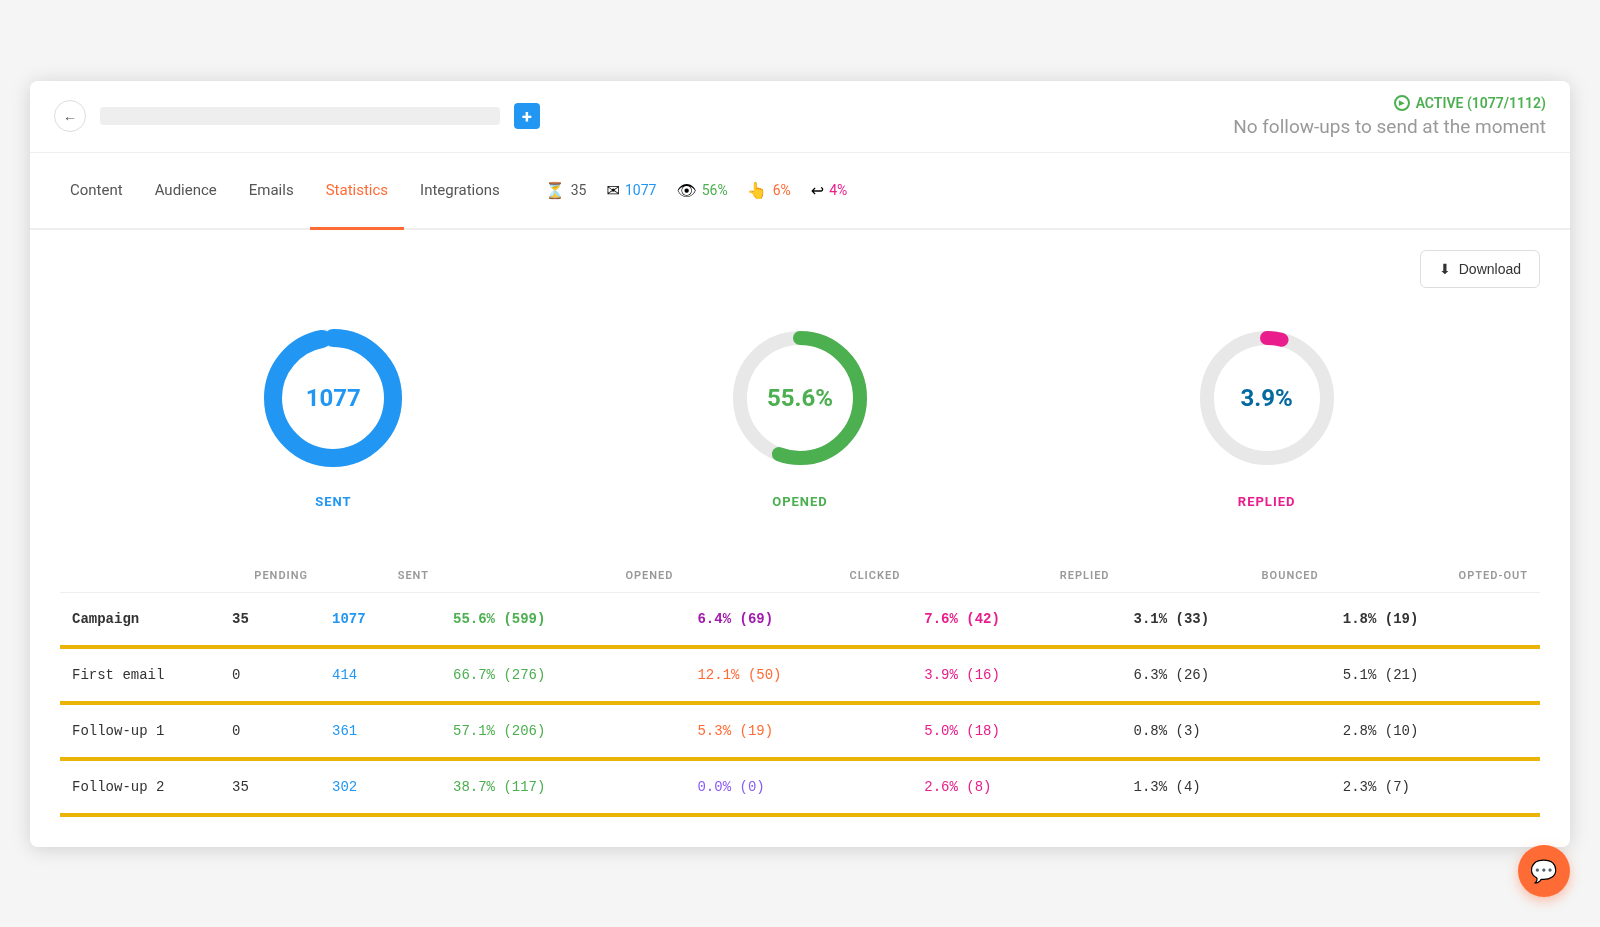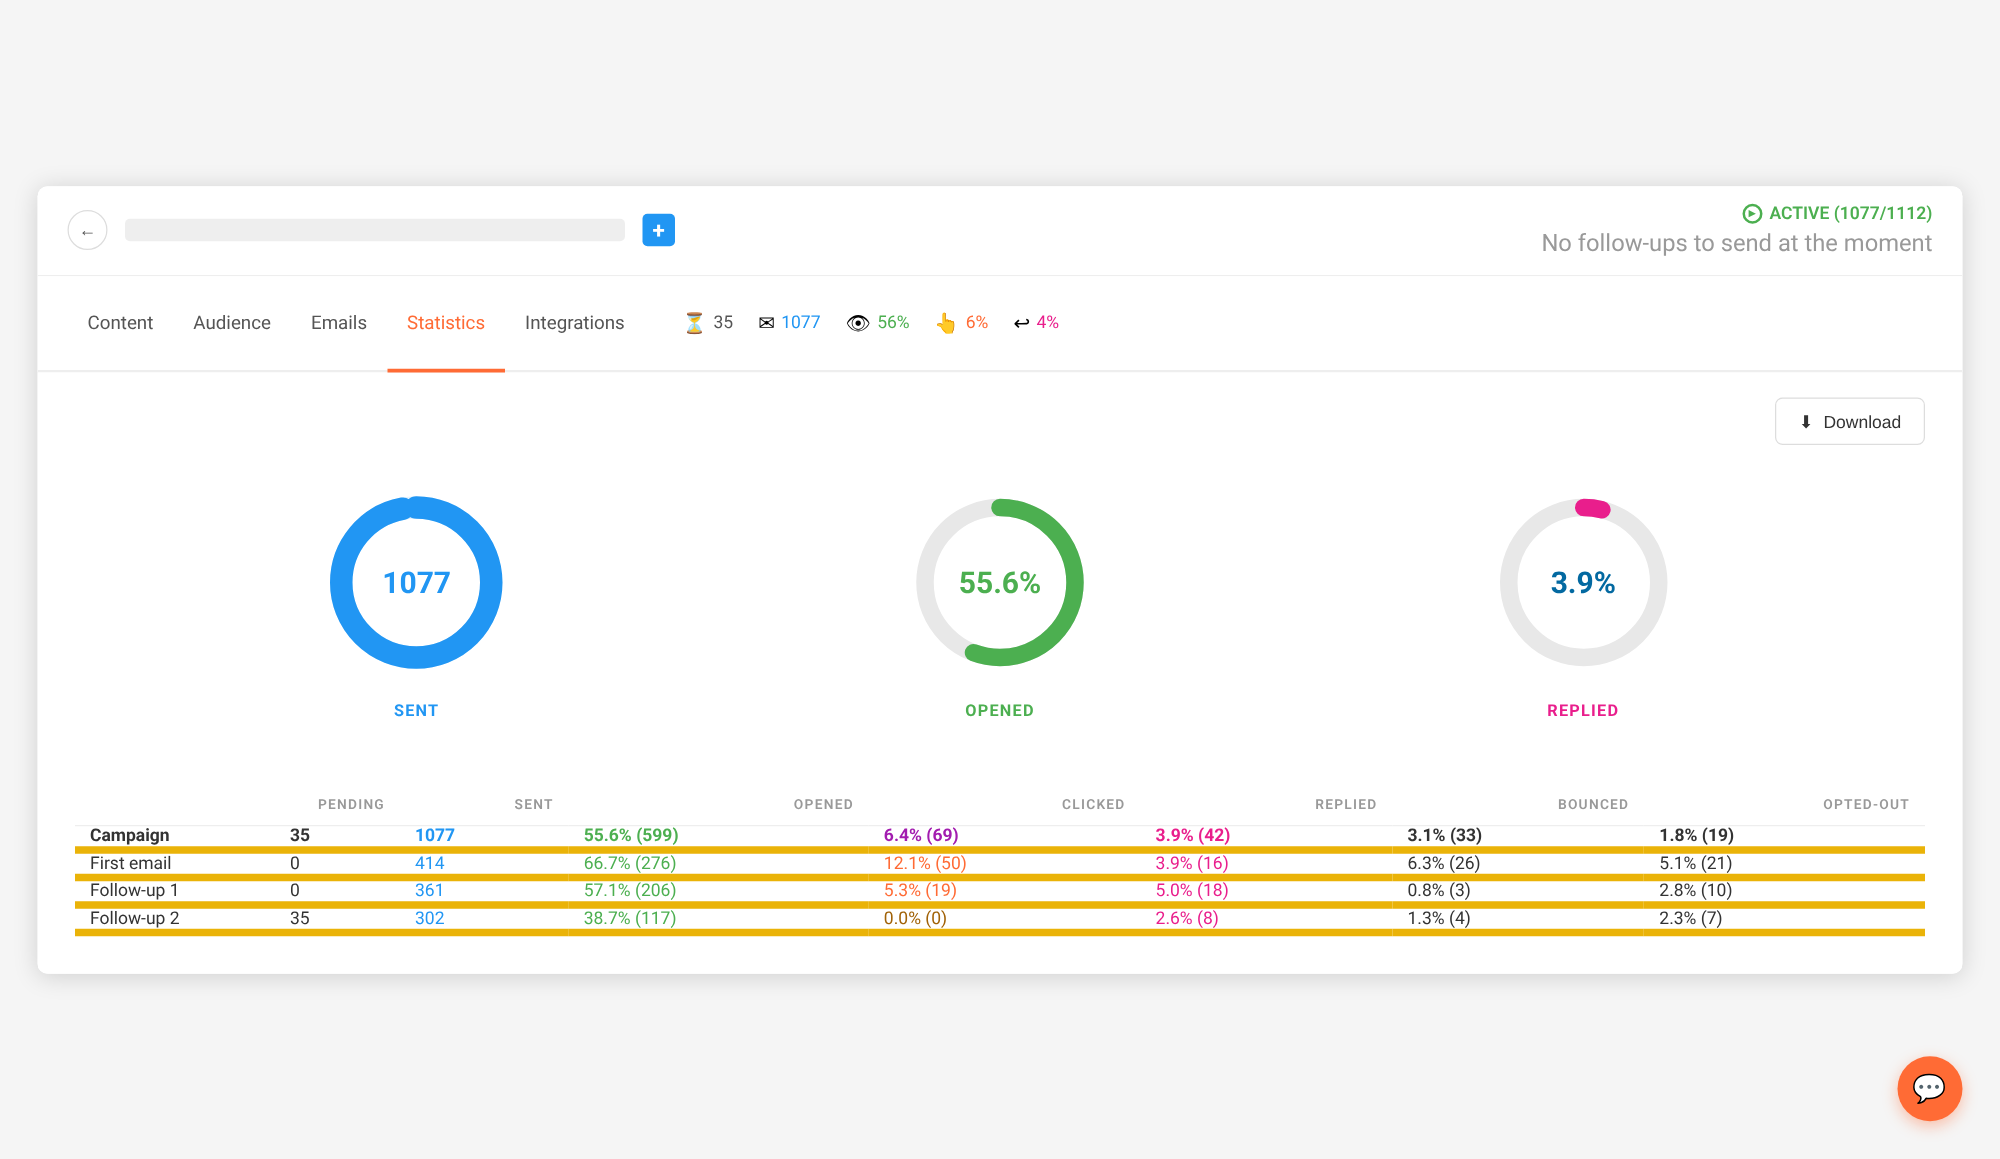--- a/index.html
+++ b/index.html
@@ -35,21 +35,21 @@
     .charts-row { display: flex; justify-content: space-around; align-items: center; margin-bottom: 40px; padding: 10px 40px; }
     .chart-item { display: flex; flex-direction: column; align-items: center; gap: 16px; }
     .donut-wrapper { position: relative; width: 160px; height: 160px; }
     .donut-wrapper svg { width: 160px; height: 160px; transform: rotate(-90deg); }
     .donut-center { position: absolute; top: 50%; left: 50%; transform: translate(-50%, -50%); font-size: 24px; font-weight: 700; }
     .chart-label { font-size: 13px; font-weight: 700; letter-spacing: 1px; }
 
     
     .stats-table { width: 100%; border-collapse: collapse; }
     .stats-table th { font-size: 11px; font-weight: 600; letter-spacing: 1px; color: #999; padding: 10px 12px; text-align: right; border-bottom: 1px solid #eee; }
-    .stats-table td { padding: 0 12px; font-size: 14px; border-bottom: 6px solid #eab308; color: #333; }
+    .stats-table td { padding: 18px 12px; font-size: 14px; border-bottom: 4px solid #eab308; color: #333; font-family: Liberation Mono, monospace; }
     .stats-table tr.bold-row td { font-weight: 700; }
 
     
     .chat-fab { position: fixed; bottom: 30px; right: 30px; width: 52px; height: 52px; border-radius: 50%; background: #FF6B35; display: flex; align-items: center; justify-content: center; cursor: pointer; box-shadow: 0 4px 12px rgba(255,107,53,0.4); }
     .chat-fab-icon { color: white; font-size: 22px; }
 
     .th-first { width: 160px; }
     .th-pending { width: 100px; }
   </style>
 </head>
@@ -162,21 +162,21 @@
           <th>OPTED-OUT</th>
         </tr>
       </thead>
       <tbody id="table-body">
       <tr class="bold-row">
     <td>Campaign</td>
     <td>35</td>
     <td style="color:#2196F3">1077</td>
     <td style="color:#4CAF50">55.6% (599)</td>
     <td style="color:#a21caf">6.4% (69)</td>
-    <td style="color:#E91E8C">3.9% (42)</td>
+    <td style="color:#E91E8C">7.6% (42)</td>
     <td>3.1% (33)</td>
     <td>1.8% (19)</td>
   </tr>
           <tr>
     <td>First email</td>
     <td>0</td>
     <td style="color:#2196F3">414</td>
     <td style="color:#4CAF50">66.7% (276)</td>
     <td style="color:#FF6B35">12.1% (50)</td>
     <td style="color:#E91E8C">3.9% (16)</td>
@@ -191,21 +191,21 @@
     <td style="color:#FF6B35">5.3% (19)</td>
     <td style="color:#E91E8C">5.0% (18)</td>
     <td>0.8% (3)</td>
     <td>2.8% (10)</td>
   </tr>
           <tr>
     <td>Follow-up 2</td>
     <td>35</td>
     <td style="color:#2196F3">302</td>
     <td style="color:#4CAF50">38.7% (117)</td>
-    <td style="color:#a16207">0.0% (0)</td>
+    <td style="color:#8b5cf6">0.0% (0)</td>
     <td style="color:#E91E8C">2.6% (8)</td>
     <td>1.3% (4)</td>
     <td>2.3% (7)</td>
   </tr>
         </tbody>
     </table>
   </div>
 </div>
 
 <div class="chat-fab">

